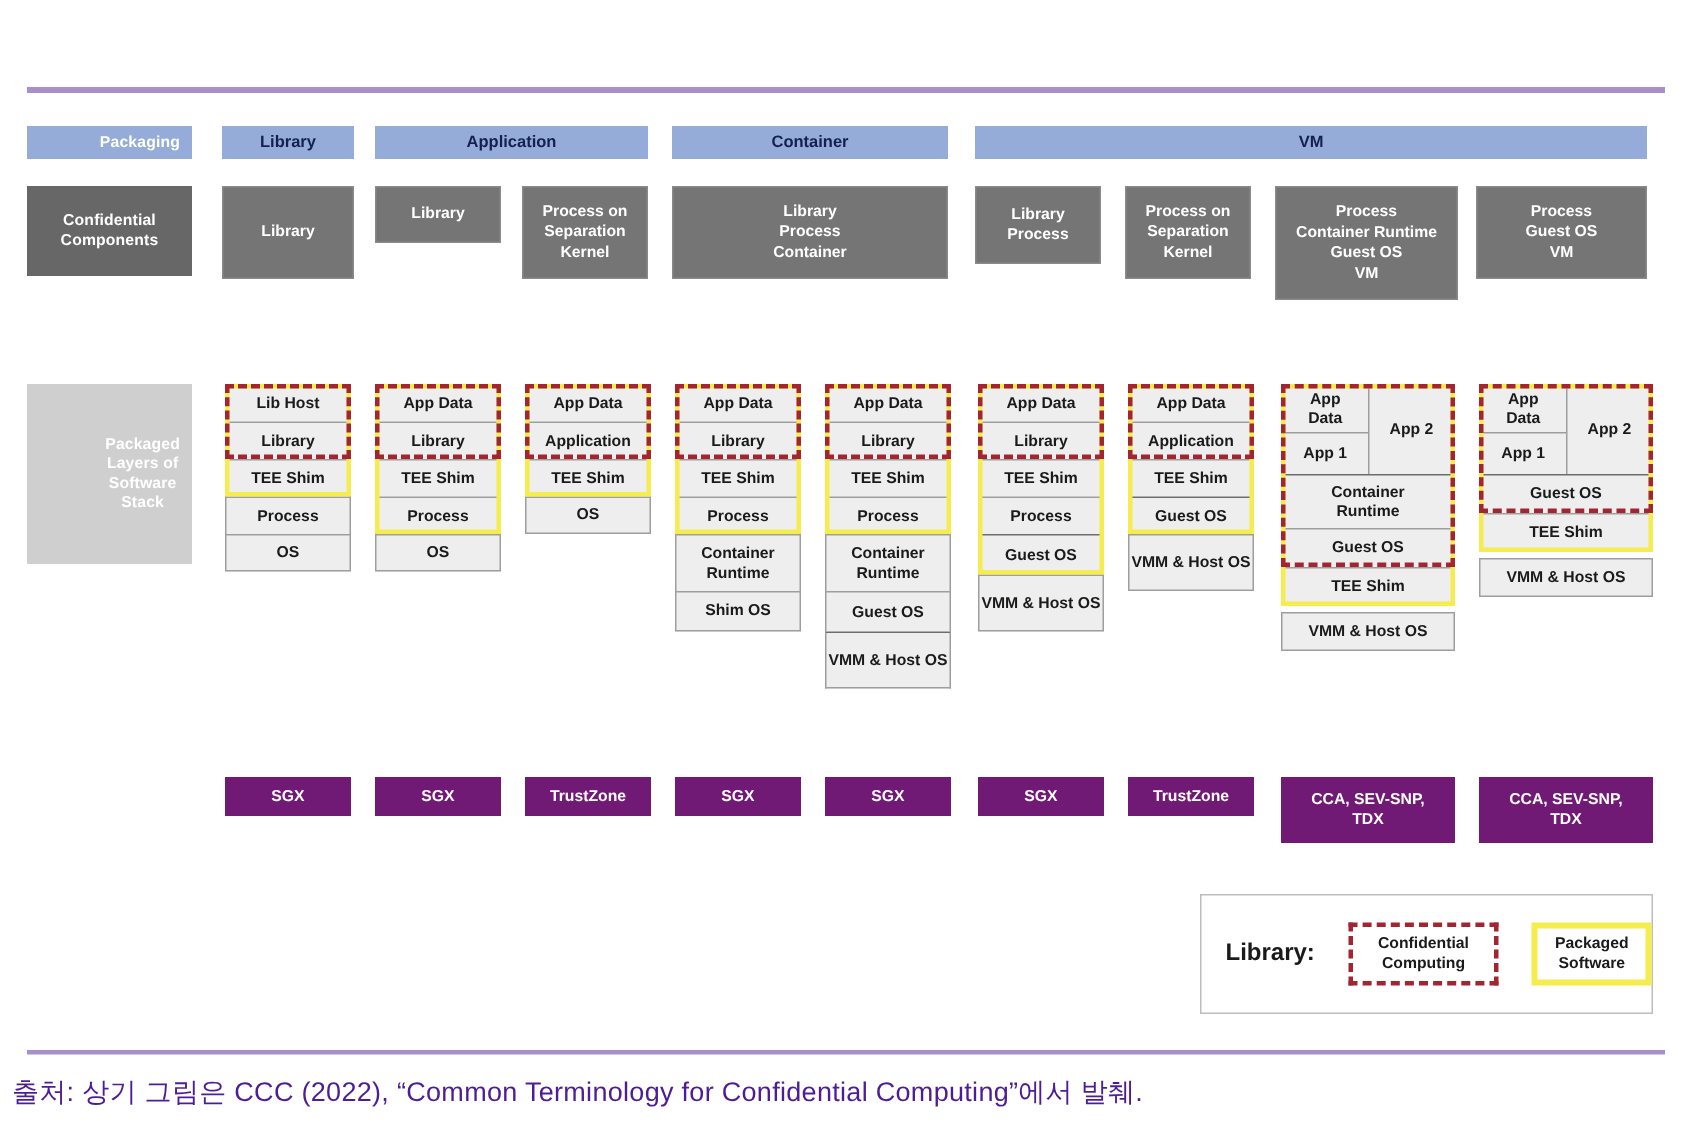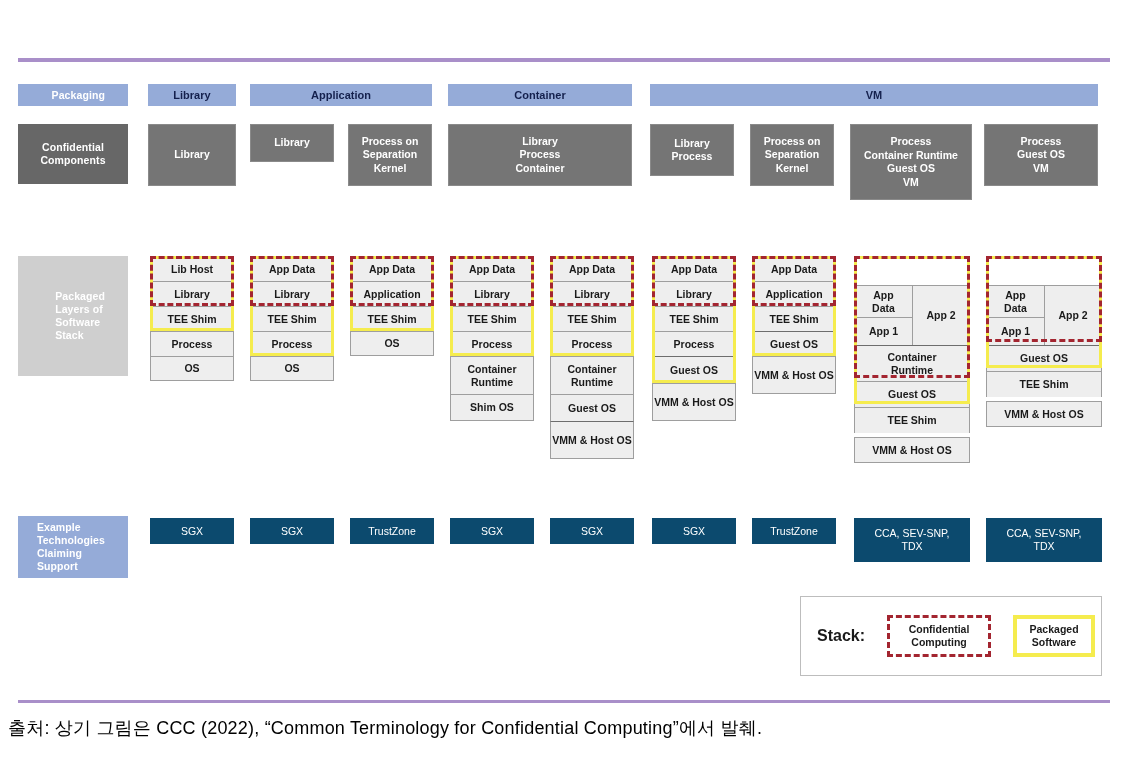--- a/index.html
+++ b/index.html
@@ -30,21 +30,21 @@
   }
 
   
   #diagram{position:absolute;left:0;top:66px;width:1127px;height:628px;background:#fff;}
 
   .lbl{
     position:absolute;
     color:#ffffff;
     font-size:10.5px;font-weight:700;line-height:13px;
     display:flex;align-items:center;justify-content:flex-end;
-    text-align:left;padding-right:23px;box-sizing:border-box;
+    text-align:center;padding-right:8px;box-sizing:border-box;
     letter-spacing:.1px;
   }
   .lbl.blue{background:#95abd8;}
   .lbl.darkgray{background:#676767;justify-content:center;text-align:center;padding-right:0;}
   .lbl.lightgray{background:#cfcfcf;}
 
   
   .pkg{
     position:absolute;height:22px;background:#95abd8;
     color:#14204d;font-size:11px;font-weight:700;
@@ -52,37 +52,37 @@
   }
   
   .cc{
     position:absolute;background:#757575;color:#ffffff;
     font-size:10.5px;font-weight:700;line-height:13.5px;
     display:flex;align-items:center;justify-content:center;text-align:center;
     border:1px solid #8a8a8a;box-sizing:border-box;
   }
   
   .tech{
-    position:absolute;background:#0c4a6e;color:#ffffff;
-    font-size:10.5px;font-weight:400;line-height:13px;
+    position:absolute;background:#701a75;color:#ffffff;
+    font-size:10.5px;font-weight:700;line-height:13px;
     display:flex;align-items:center;justify-content:center;text-align:center;
   }
 
   
   .stack{position:absolute;}
   .layer{
     background:#eeeeee;border:1px solid #9e9e9e;border-bottom:none;
     box-sizing:border-box;
     display:flex;align-items:center;justify-content:center;text-align:center;
     font-size:10.5px;font-weight:700;color:#1a1a1a;line-height:12.5px;
   }
   .layer.last{border-bottom:1px solid #9e9e9e;}
   .layer.sep-strong{border-top:1px solid #6d6d6d;}
 
-  .splitrow{display:flex;margin-top:29px;}
+  .splitrow{display:flex;}
   .splitrow .cellL{
     background:#eeeeee;border:1px solid #9e9e9e;border-bottom:none;border-right:none;
     box-sizing:border-box;display:flex;align-items:center;justify-content:center;
     text-align:center;font-size:10.5px;font-weight:700;line-height:12.5px;color:#1a1a1a;
   }
   .splitrow .cellR{
     background:#eeeeee;border:1px solid #9e9e9e;border-bottom:none;
     box-sizing:border-box;display:flex;align-items:center;justify-content:center;
     text-align:center;font-size:10.5px;font-weight:700;line-height:12.5px;color:#1a1a1a;
   }
@@ -102,43 +102,39 @@
     text-align:center;display:flex;align-items:center;justify-content:center;
     box-sizing:border-box;
   }
   #legend-cc{width:104px;height:42px;border:3px dashed #a32530;}
   #legend-pkg{width:82px;height:42px;border:4px solid #f5ec4e;margin-left:22px;}
 
   
   #footer-rule{position:absolute;left:18px;top:700px;width:1092px;height:3px;background:#a98fc9;}
   #footer-text{
     position:absolute;left:8px;top:716px;width:1110px;
-    font-size:18px;color:#000000;letter-spacing:.2px;
+    font-size:18px;color:#4c1d95;letter-spacing:.2px;
   }
 </style>
 </head>
 <body>
 
 <div id="title-bar">
 </div>
 <div id="title-rule"></div>
 
 <div id="diagram">
 
   <div class="lbl blue" style="left:18px;top:18px;width:110px;height:22px;">Packaging</div>
   <div class="lbl darkgray" style="left:18px;top:58px;width:110px;height:60px;white-space:pre-line;">Confidential
 Components</div>
   <div class="lbl lightgray" style="left:18px;top:190px;width:110px;height:120px;white-space:pre-line;">Packaged
 Layers of
 Software
 Stack</div>
-  <div class="lbl blue" style="left:18px;top:450px;width:110px;height:62px;white-space:pre-line;">Example
-Technologies
-Claiming
-Support</div>
 
   <div class="pkg" style="left:148px;top:18px;width:88px;">Library</div>
   <div class="pkg" style="left:250px;top:18px;width:182px;">Application</div>
   <div class="pkg" style="left:448px;top:18px;width:184px;">Container</div>
   <div class="pkg" style="left:650px;top:18px;width:448px;">VM</div>
 
   <div class="cc" style="left:148px;top:58px;width:88px;height:62px;white-space:pre-line;">Library</div>
   <div class="cc" style="left:250px;top:58px;width:84px;height:38px;white-space:pre-line;">Library</div>
   <div class="cc" style="left:348px;top:58px;width:84px;height:62px;white-space:pre-line;">Process on
 Separation
@@ -272,21 +268,21 @@
   <div class="tech" style="left:450px;top:452px;width:84px;height:26px;white-space:pre-line;">SGX</div>
   <div class="tech" style="left:550px;top:452px;width:84px;height:26px;white-space:pre-line;">SGX</div>
   <div class="tech" style="left:652px;top:452px;width:84px;height:26px;white-space:pre-line;">SGX</div>
   <div class="tech" style="left:752px;top:452px;width:84px;height:26px;white-space:pre-line;">TrustZone</div>
   <div class="tech" style="left:854px;top:452px;width:116px;height:44px;white-space:pre-line;">CCA, SEV-SNP,
 TDX</div>
   <div class="tech" style="left:986px;top:452px;width:116px;height:44px;white-space:pre-line;">CCA, SEV-SNP,
 TDX</div>
 
   <div id="legend" style="left:800px;top:530px;width:302px;height:80px;">
-    <div id="legend-title">Stack:</div>
+    <div id="legend-title">Library:</div>
     <div id="legend-cc" class="legend-chip" style="white-space:pre-line;">Confidential
 Computing</div>
     <div id="legend-pkg" class="legend-chip" style="white-space:pre-line;">Packaged
 Software</div>
   </div>
 
 </div>
 
 <div id="footer-rule"></div>
 <div id="footer-text">출처: 상기 그림은 CCC (2022), “Common Terminology for Confidential Computing”에서 발췌.</div>

